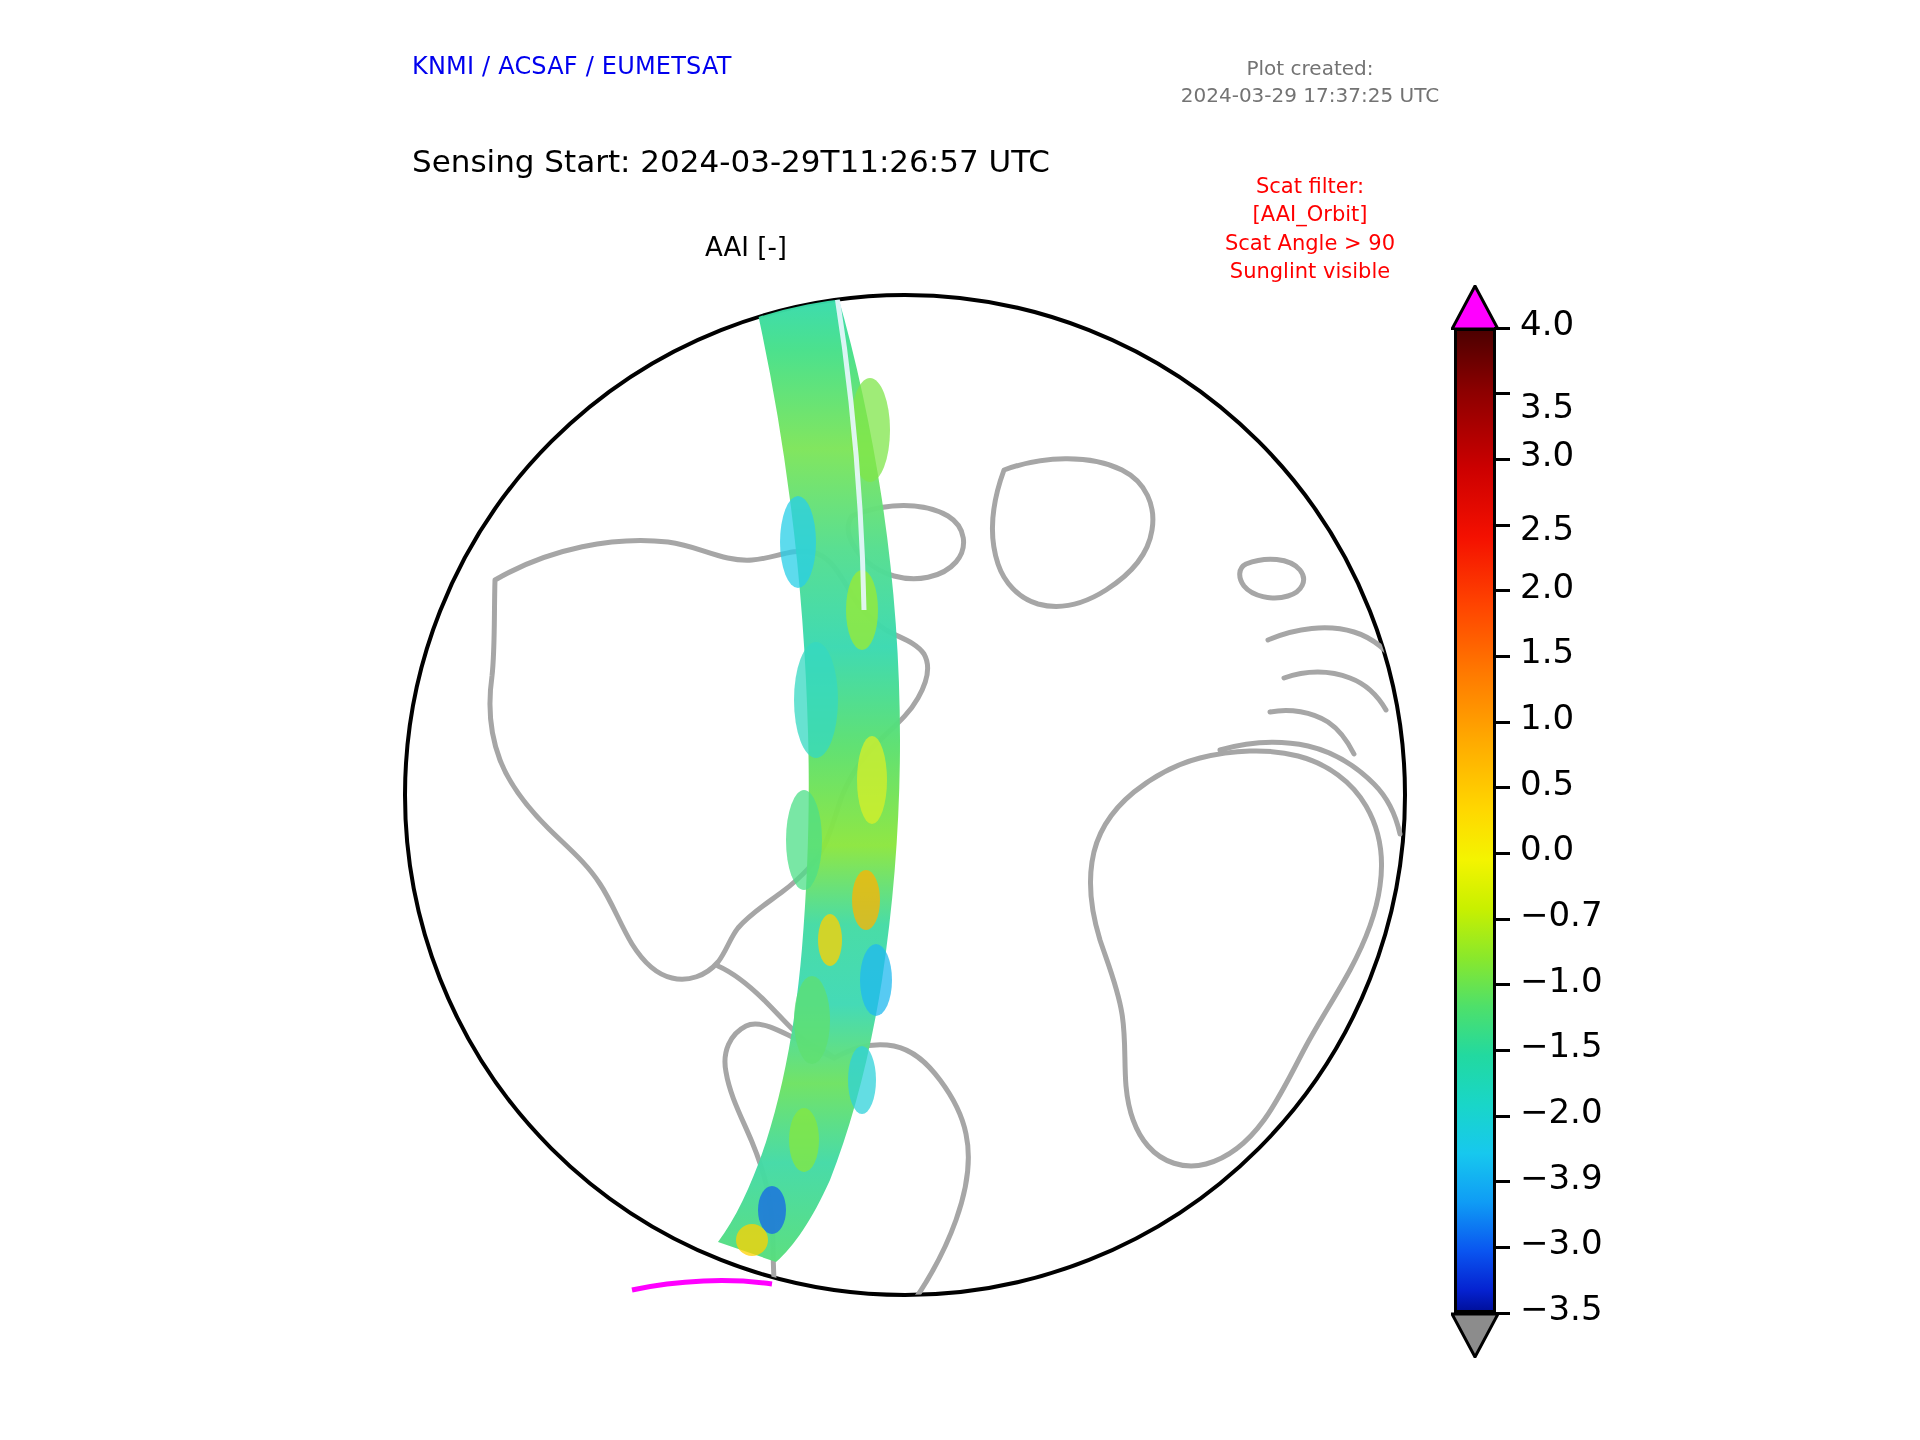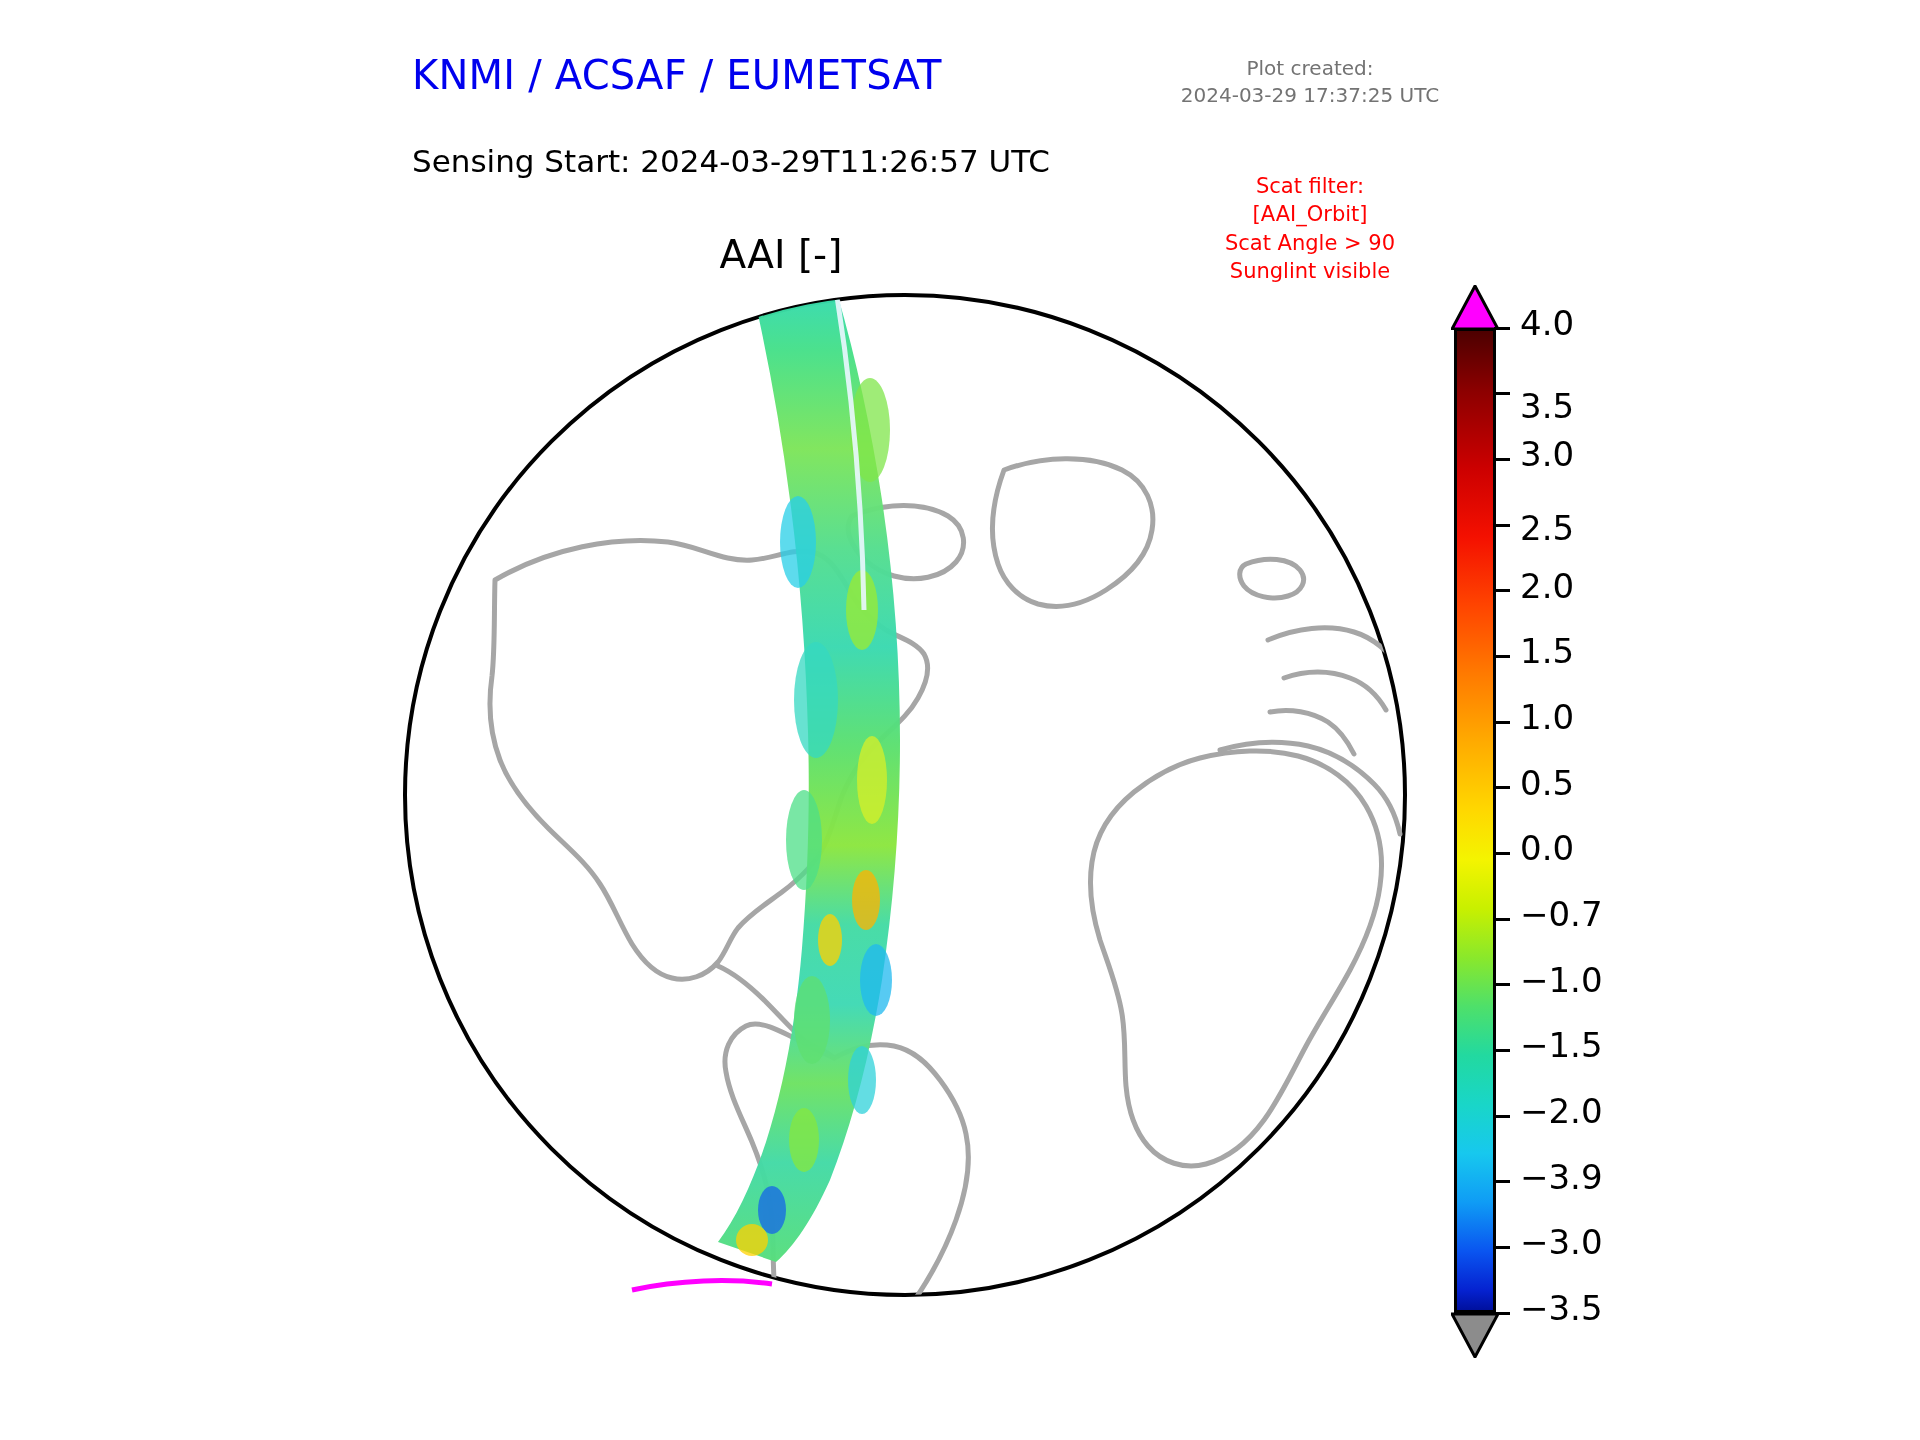--- a/index.html
+++ b/index.html
@@ -7,21 +7,21 @@
     width: 1920px; height: 1440px;
     background: #ffffff;
     font-family: "DejaVu Sans", sans-serif;
     overflow: hidden;
   }
   #root { position: relative; width: 1920px; height: 1440px; }
 
   .hdr-org {
     position: absolute;
     left: 412px; top: 52px;
-    font-size: 40px;
+    font-size: 24px;
     color: #0000ee;
     letter-spacing: 0.2px;
     white-space: nowrap;
   }
   .hdr-created {
     position: absolute;
     left: 1160px; top: 55px;
     width: 300px;
     text-align: center;
     font-size: 20px;
@@ -33,24 +33,24 @@
   .title-block {
     position: absolute;
     left: 412px; top: 140px;
     font-size: 31px;
     color: #000000;
     line-height: 1.38;
     white-space: nowrap;
   }
   .title-sub {
     position: absolute;
-    left: 431px; top: 232px;
+    left: 396px; top: 232px;
     width: 700px;
     text-align: center;
-    font-size: 39px;
+    font-size: 26px;
     color: #000000;
     white-space: nowrap;
   }
 
   .filter-block {
     position: absolute;
     left: 1160px; top: 172px;
     width: 300px;
     text-align: center;
     font-size: 21px;

